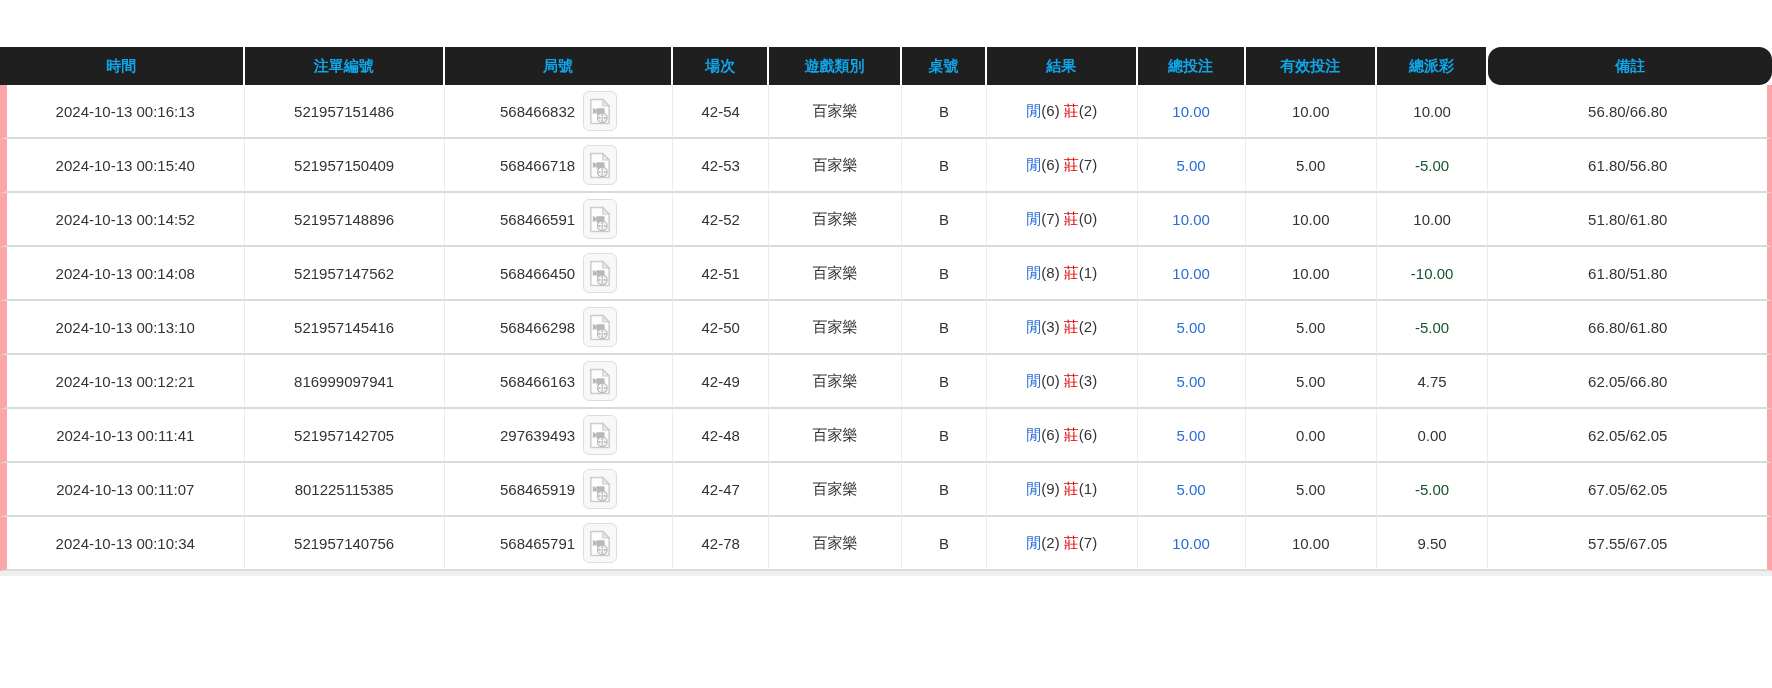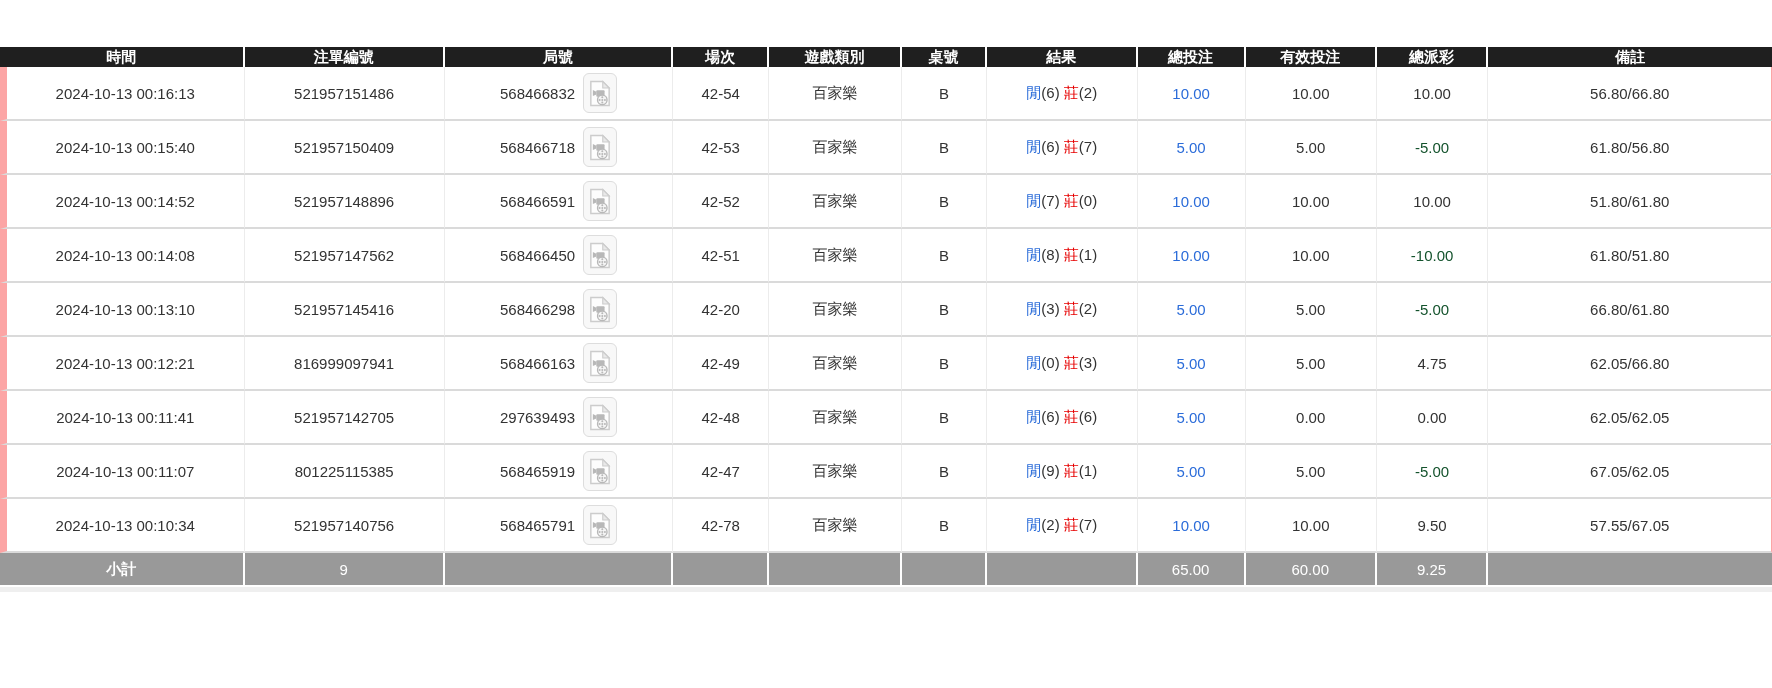--- a/index.html
+++ b/index.html
@@ -17,44 +17,44 @@
     border-spacing: 0;
     table-layout: fixed;
   }
   col.c1 { width: 13.8%; } col.c2 { width: 11.3%; } col.c3 { width: 12.9%; }
   col.c4 { width: 5.4%; }  col.c5 { width: 7.5%; }  col.c6 { width: 4.8%; }
   col.c7 { width: 8.5%; }  col.c8 { width: 6.1%; }  col.c9 { width: 7.4%; }
   col.c10 { width: 6.3%; } col.c11 { width: 16.0%; }
 
   thead th {
     background: #1f1f1f;
-    color: #ffffff;
+    color: #0ea5e9;
     font-size: 15px;
     font-weight: bold;
-    height: 20px;
+    height: 38px;
     text-align: center;
     vertical-align: middle;
     border-right: 2px solid #ffffff;
     padding: 0 4px;
   }
-  thead th:last-child { border-right: none; }
+  thead th:last-child { border-right: none; border-radius: 13px; }
 
   tbody td {
     background: #ffffff;
     color: #333333;
     font-size: 15px;
     text-align: center;
     vertical-align: middle;
     height: 54px;
     border-bottom: 2px solid #dadada;
     border-right: 1px solid #ececec;
     padding: 0 4px;
   }
   tbody td:first-child { border-left: 7px solid #fca5a5; }
-  tbody td:last-child  { border-right: 1px solid #fca5a5; }
+  tbody td:last-child  { border-right: 5px solid #fca5a5; }
 
   .round-cell-inner {
     display: flex;
     align-items: center;
     justify-content: center;
     gap: 8px;
   }
   .video-btn {
     display: inline-flex;
     align-items: center;
@@ -280,21 +280,21 @@
             <circle cx="14.5" cy="21.5" r="5.2" fill="#f5f5f5" stroke="#b8b8b8" stroke-width="1.5"></circle>
             <circle cx="14.5" cy="21.5" r="1.1" fill="#b8b8b8"></circle>
             <circle cx="14.5" cy="18.6" r="1.1" fill="#b8b8b8"></circle>
             <circle cx="14.5" cy="24.4" r="1.1" fill="#b8b8b8"></circle>
             <circle cx="11.6" cy="21.5" r="1.1" fill="#b8b8b8"></circle>
             <circle cx="17.4" cy="21.5" r="1.1" fill="#b8b8b8"></circle>
           </svg>
         </span>
       </span>
     </td>
-    <td>42-20</td>
+    <td>42-50</td>
     <td>百家樂</td>
     <td>B</td>
     <td>
       <span class="player-label">閒</span><span class="score">(3)</span>
       <span class="banker-label">莊</span><span class="score">(2)</span>
     </td>
     <td class="blue">5.00</td>
     <td>5.00</td>
     <td class="payout neg">-5.00</td>
     <td>66.80/61.80</td>
@@ -434,30 +434,17 @@
       <span class="player-label">閒</span><span class="score">(2)</span>
       <span class="banker-label">莊</span><span class="score">(7)</span>
     </td>
     <td class="blue">10.00</td>
     <td>10.00</td>
     <td class="payout">9.50</td>
     <td>57.55/67.05</td>
   </tr>
 </tbody>
     <tfoot>
-  <tr>
-    <td class="sum-label">小計</td>
-    <td>9</td>
-    <td></td>
-    <td></td>
-    <td></td>
-    <td></td>
-    <td></td>
-    <td>65.00</td>
-    <td>60.00</td>
-    <td>9.25</td>
-    <td></td>
-  </tr>
 
 </tfoot>
   </table>
 </div>
 <div class="bottom-strip"></div>
 
 </body></html>

